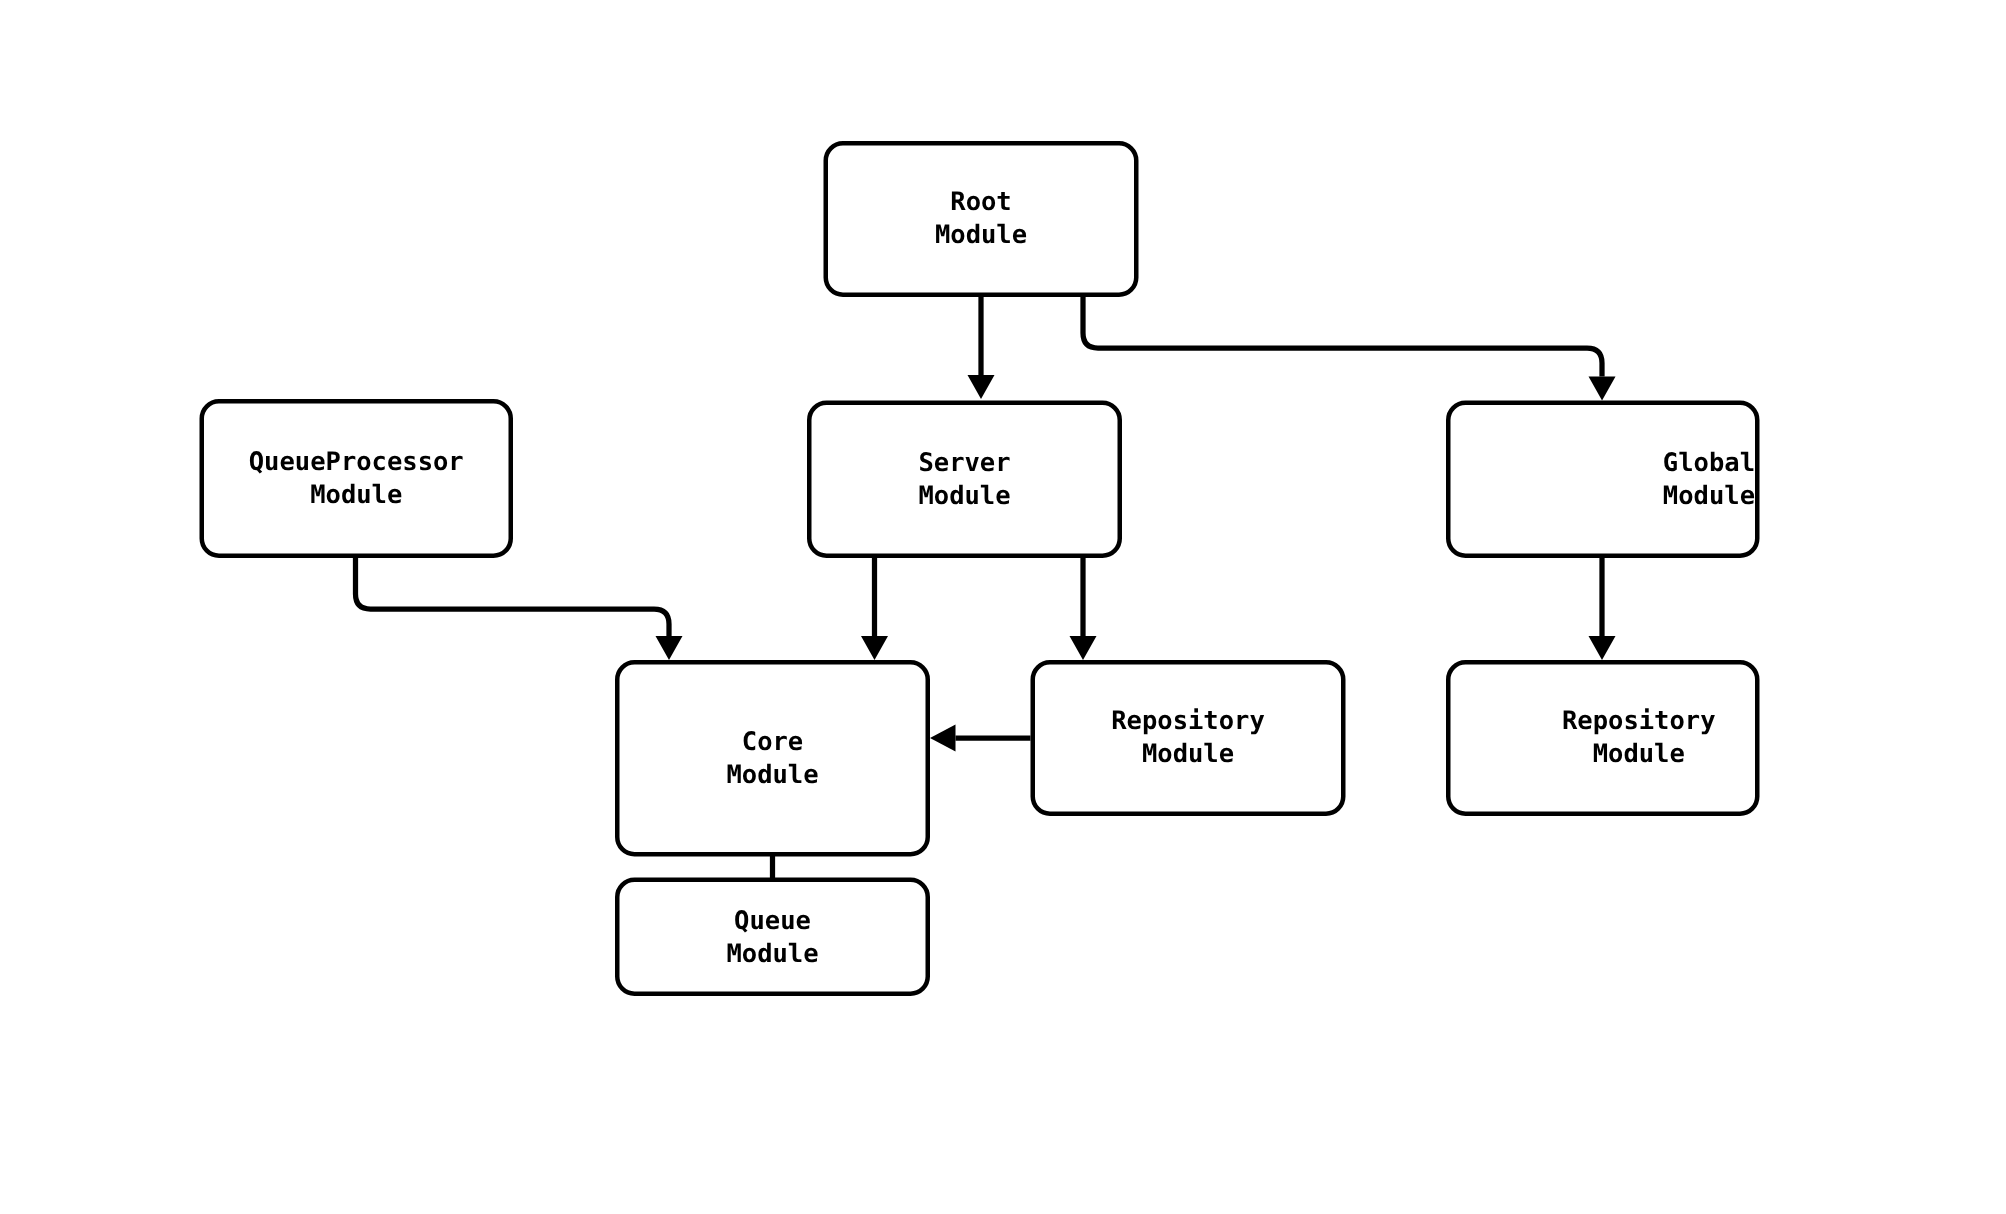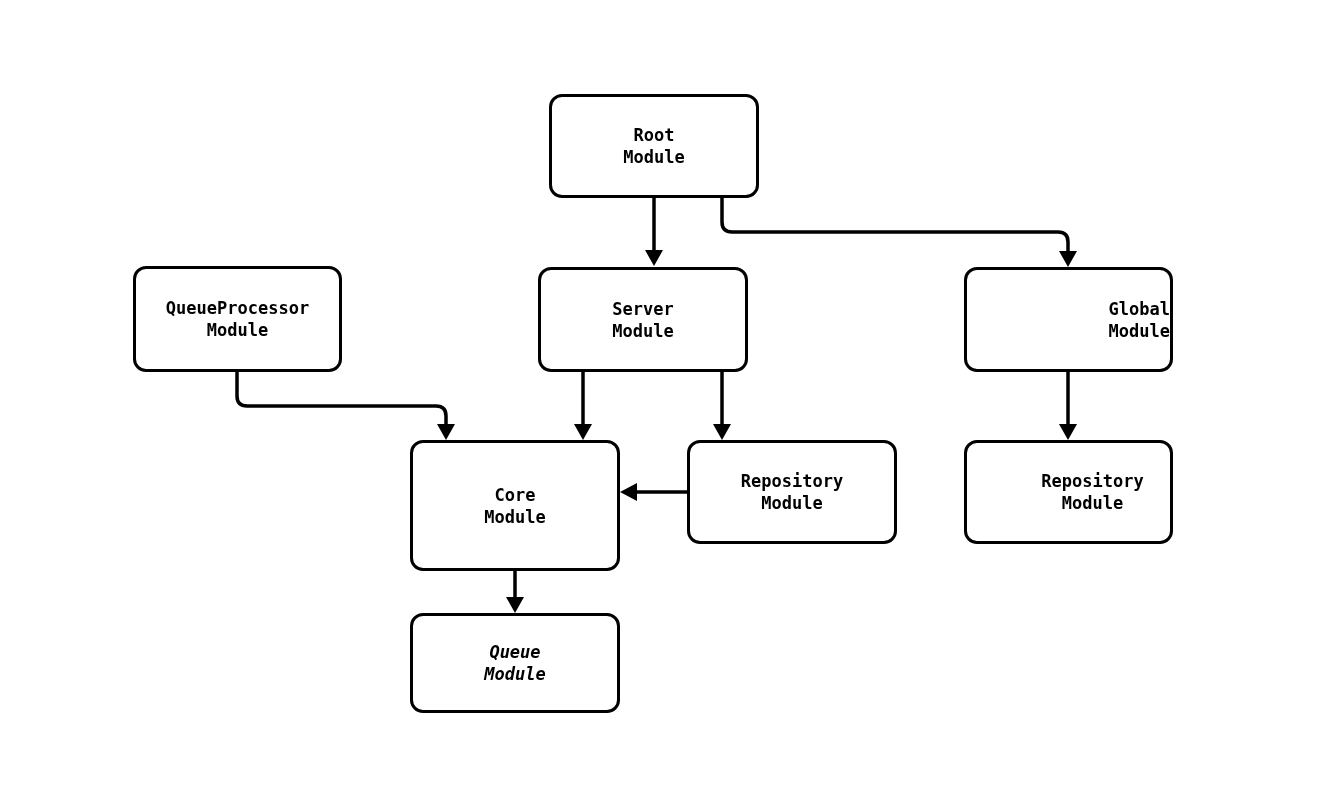--- a/index.html
+++ b/index.html
@@ -129,18 +129,18 @@
   <div class="node" style="left:687px; top:440px; width:210px; height:104px;">
     <span class="node-label">Repository
 Module</span>
   </div>
 
   <div class="node" style="left:964px; top:440px; width:209px; height:104px;padding-left:48px;">
     <span class="node-label">Repository
 Module</span>
   </div>
 
-  <div class="node" style="left:410px; top:613px; width:210px; height:100px;font-style:italic;">
+  <div class="node" style="left:410px; top:585px; width:210px; height:79px;">
     <span class="node-label">Queue
 Module</span>
   </div>
 
 </div>
 
 </body></html>

